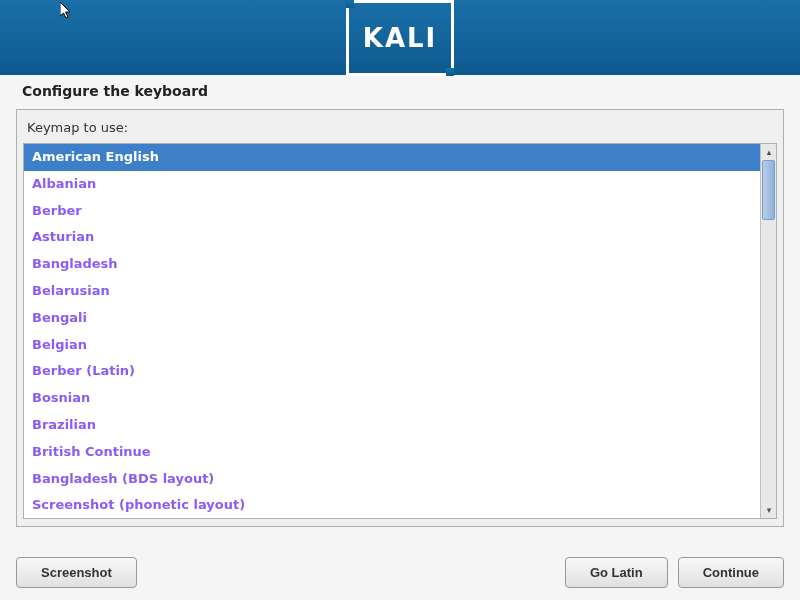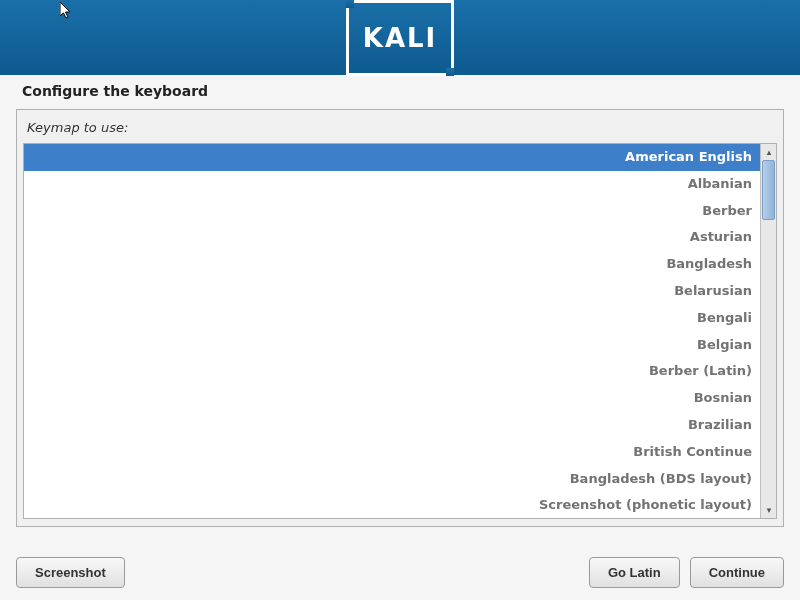--- a/index.html
+++ b/index.html
@@ -60,40 +60,38 @@
     }
     .content-panel {
       margin: 0 16px;
       border: 1px solid #b0b0b0;
       background: #f0f0f0;
       padding: 6px;
       height: 418px;
     }
     .label {
       font-size: 13px;
-      font-style: italic;
       color: #333;
       padding: 4px 4px 8px;
     }
     .list-container {
       display: flex;
       height: 376px;
       border: 1px solid #b0b0b0;
       background: #fff;
-      text-align: right;
     }
     .list {
       flex: 1;
       overflow: hidden;
     }
     .list-item {
       padding: 3px 8px;
       font-size: 13px;
       font-weight: bold;
-      color: #737373;
+      color: #8b5cf6;
       cursor: pointer;
       line-height: 1.6;
     }
     .list-item.selected {
       background: #3d7fc9;
       color: #fff;
     }
     .scrollbar {
       width: 16px;
       background: #e8e8e8;
@@ -135,21 +133,21 @@
       padding: 0 16px;
       display: flex;
       justify-content: space-between;
       align-items: center;
     }
     .button-group {
       display: flex;
       gap: 10px;
     }
     button {
-      padding: 7px 18px;
+      padding: 7px 24px;
       font-size: 13px;
       font-weight: bold;
       color: #333;
       background: linear-gradient(to bottom, #f8f8f8, #e0e0e0);
       border: 1px solid #999;
       border-radius: 4px;
       cursor: pointer;
       text-align: center;
     }
     .cursor {

